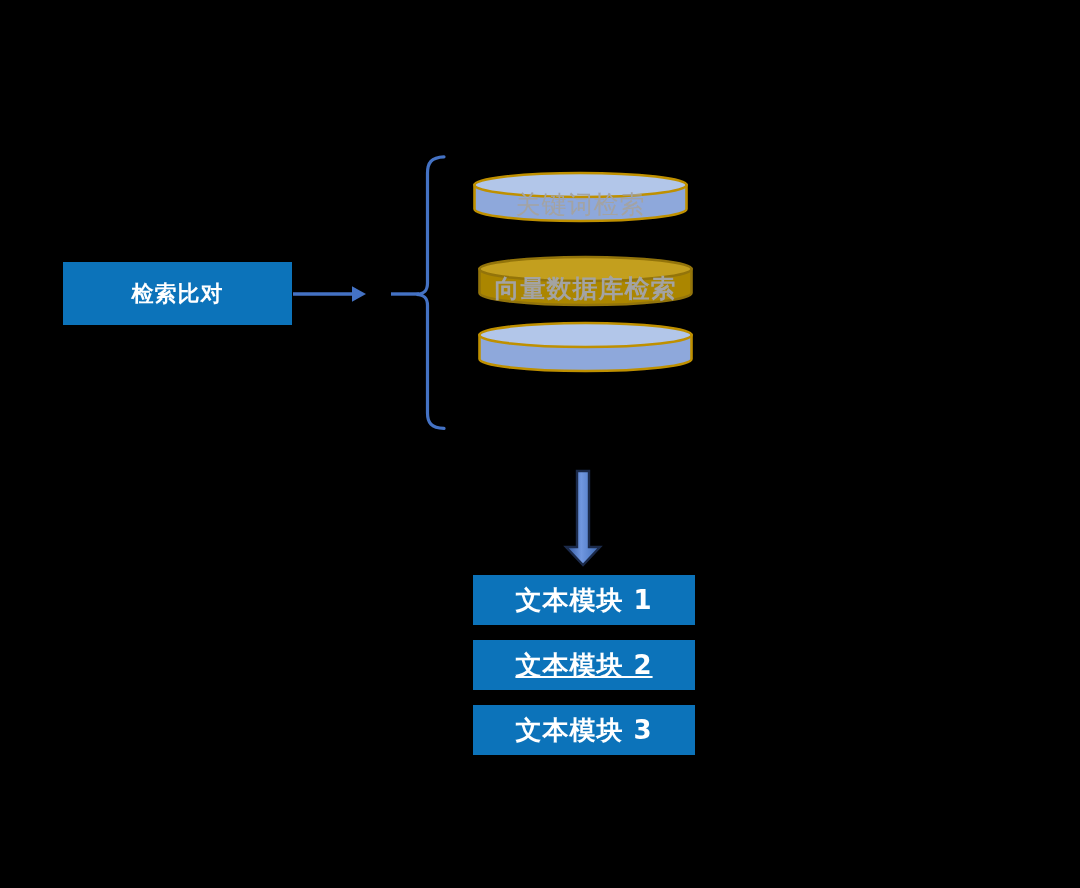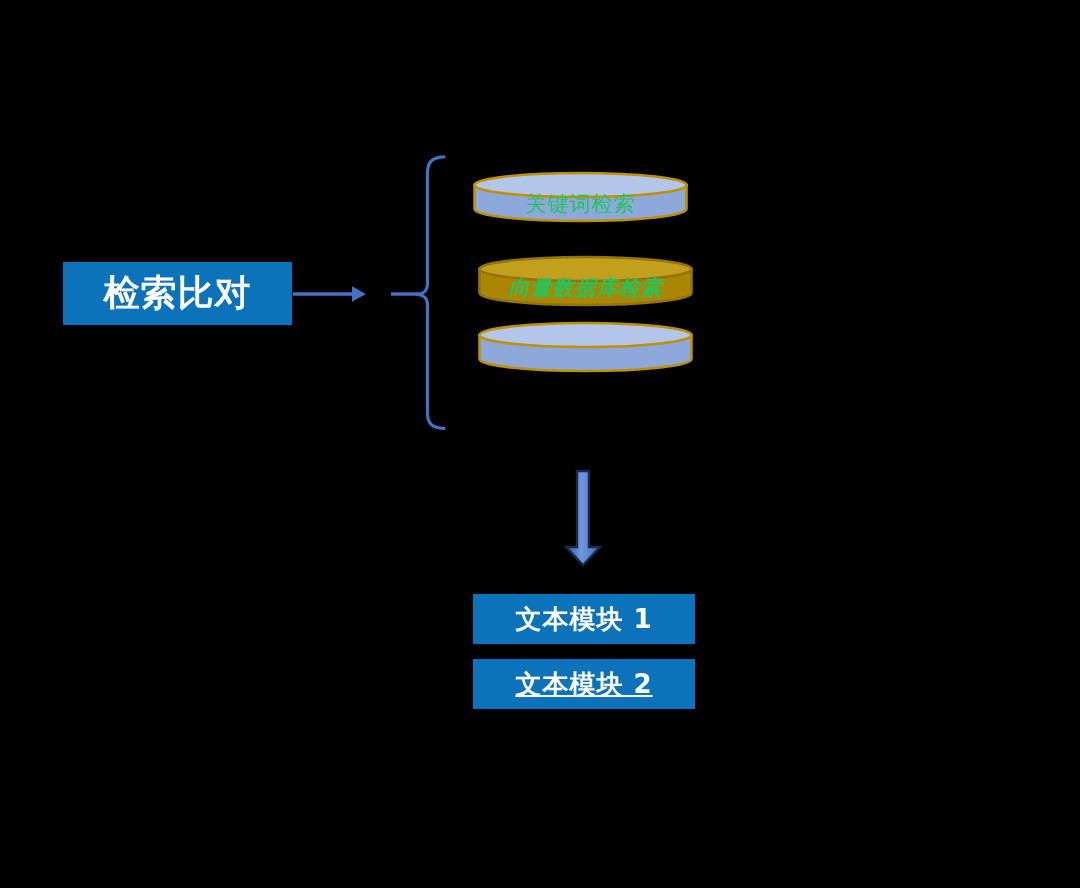--- a/index.html
+++ b/index.html
@@ -22,31 +22,30 @@
     background: #0c73ba;
     color: #ffffff;
     display: flex;
     align-items: center;
     justify-content: center;
     text-align: center;
   }
   .source-box {
     left: 63px; top: 262px;
     width: 229px; height: 63px;
-    font-size: 36px;
+    font-size: 22px;
     font-weight: 700;
     letter-spacing: 1px;
   }
   .module-box {
     left: 473px;
     width: 222px; height: 50px;
     font-size: 26px;
     font-weight: 600;
     letter-spacing: 1px;
-    margin-top: 19px;
   }
   .module-1 { top: 575px; }
   .module-2 { top: 640px; text-decoration: underline; }
   .module-3 { top: 705px; }
 
   
   .cylinder {
     position: absolute;
     width: 215px;
     height: 52px;
@@ -55,25 +54,25 @@
   .cyl-2 { left: 478px; top: 255px; }
   .cyl-3 { left: 478px; top: 321px; }
   .cylinder svg { position: absolute; left: 0; top: 0; }
   .cyl-label {
     position: absolute;
     left: 0; right: 0;
     top: 14px; bottom: 0;
     display: flex;
     align-items: center;
     justify-content: center;
-    color: #22c55e;
-    font-size: 21px;
+    color: #a3a3a3;
+    font-size: 25px;
     letter-spacing: 1px;
   }
-  .cyl-label.bold { font-weight: 700; font-style: italic; }
+  .cyl-label.bold { font-weight: 700; }
 
   svg.overlay {
     position: absolute;
     left: 0; top: 0;
     width: 1080px;
     height: 888px;
   }
 </style>
 </head>
 <body>
@@ -129,14 +128,17 @@
       <ellipse cx="107.5" cy="14" rx="106" ry="12" fill="#b2c6e9" stroke="#bf9000" stroke-width="2.6"></ellipse>
     </svg>
   </div>
 
   <div class="blue-box module-box module-1">
     <span>文本模块 1</span>
   </div>
   <div class="blue-box module-box module-2">
     <span>文本模块 2</span>
   </div>
+  <div class="blue-box module-box module-3">
+    <span>文本模块 3</span>
+  </div>
 
 </div>
 
 </body></html>

